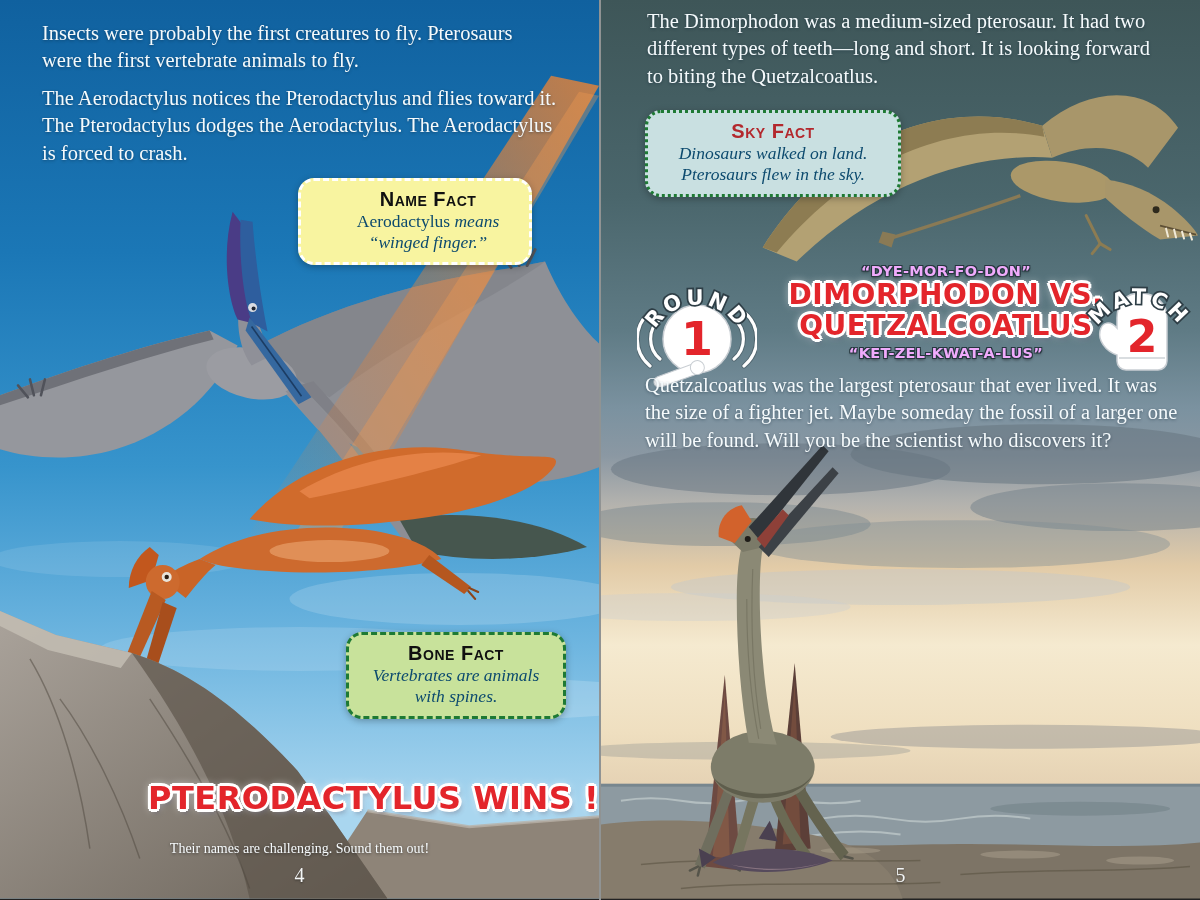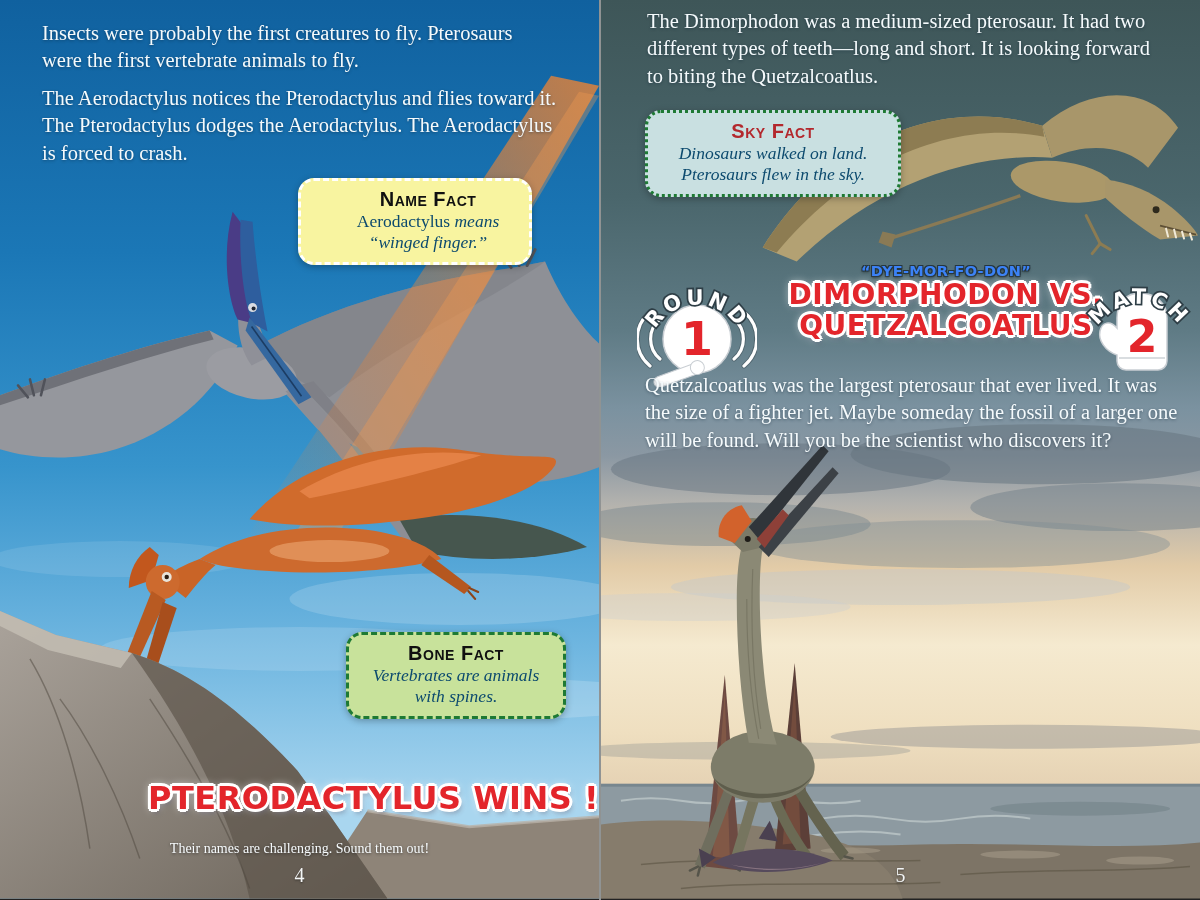--- a/index.html
+++ b/index.html
@@ -27,21 +27,21 @@
     text-shadow:-2px -2px 0 #fff,2px -2px 0 #fff,-2px 2px 0 #fff,2px 2px 0 #fff,
                 -3px 0 0 #fff,3px 0 0 #fff,0 -3px 0 #fff,0 3px 0 #fff,
                 0 0 10px rgba(255,255,255,.95),2px 4px 5px rgba(40,40,70,.45);}
   .wins{position:absolute;left:0;top:779px;width:100%;text-align:right;font-size:32px;}
   .footer-line{position:absolute;left:0;top:841px;width:100%;text-align:center;font-size:14px;
                color:#f7fbfd;text-shadow:0 1px 3px rgba(20,20,20,.6);}
   .page-num{position:absolute;left:0;top:864px;width:100%;text-align:center;font-size:20px;
             color:#f4f6f6;text-shadow:0 1px 2px rgba(20,20,20,.55);}
 
   .matchup{position:absolute;left:170px;top:263px;width:350px;text-align:center;}
-  .pron{font-family:"DejaVu Sans",sans-serif;font-weight:bold;font-size:14.5px;color:#3b82f6;letter-spacing:.3px;
+  .pron{font-family:"DejaVu Sans",sans-serif;font-weight:bold;font-size:14.5px;color:#f0abfc;letter-spacing:.3px;
     text-shadow:-1px -1px 0 #26363e,1px -1px 0 #26363e,-1px 1px 0 #26363e,1px 1px 0 #26363e,0 2px 3px rgba(0,0,0,.5);}
   .matchup .title-line{font-size:28px;line-height:1.12;}
   .badge{position:absolute;width:120px;height:125px;}
   .badge-round{left:36px;top:262px;}
   .badge-match{left:478px;top:262px;}
   .badge text{font-family:"DejaVu Sans",sans-serif;}
 </style>
 </head>
 <body>
 
@@ -323,20 +323,21 @@
         </g>
         <text font-size="21" font-weight="bold" fill="#ffffff" stroke="#2e3e46" stroke-width="3.5" paint-order="stroke" letter-spacing="3">
           <textPath href="#arcR" startOffset="50%" text-anchor="middle">ROUND</textPath>
         </text>
       </svg>
 
       <div class="matchup">
         <div class="pron">“DYE-MOR-FO-DON”</div>
         <div class="comic title-line">DIMORPHODON VS.</div>
         <div class="comic title-line">QUETZALCOATLUS</div>
+        <div class="pron" style="margin-top:3px;">“KET-ZEL-KWAT-A-LUS”</div>
       </div>
 
       <svg class="badge badge-match" viewBox="0 0 120 125">
         <path id="arcM" d="M 14,76 A 48,48 0 0 1 106,76" fill="none"></path>
         <g>
           <path d="M 38,66 C 31,58 23,60 21,69 C 19,78 26,89 38,93 L 38,99 C 38,104 42,108 47,108 L 79,108 C 84,108 88,104 88,99 L 88,56 C 88,41 76,31 61,31 C 47,31 38,41 38,56 Z" fill="#ffffff" stroke="#c9ced3" stroke-width="1.5"></path>
           <path d="M 40,96 L 86,96" stroke="#d9dde0" stroke-width="2"></path>
         </g>
         <text x="63" y="90" text-anchor="middle" font-size="44" font-weight="bold" fill="#e3252b">2</text>
         <text font-size="21" font-weight="bold" fill="#ffffff" stroke="#2e3e46" stroke-width="3.5" paint-order="stroke" letter-spacing="3">

